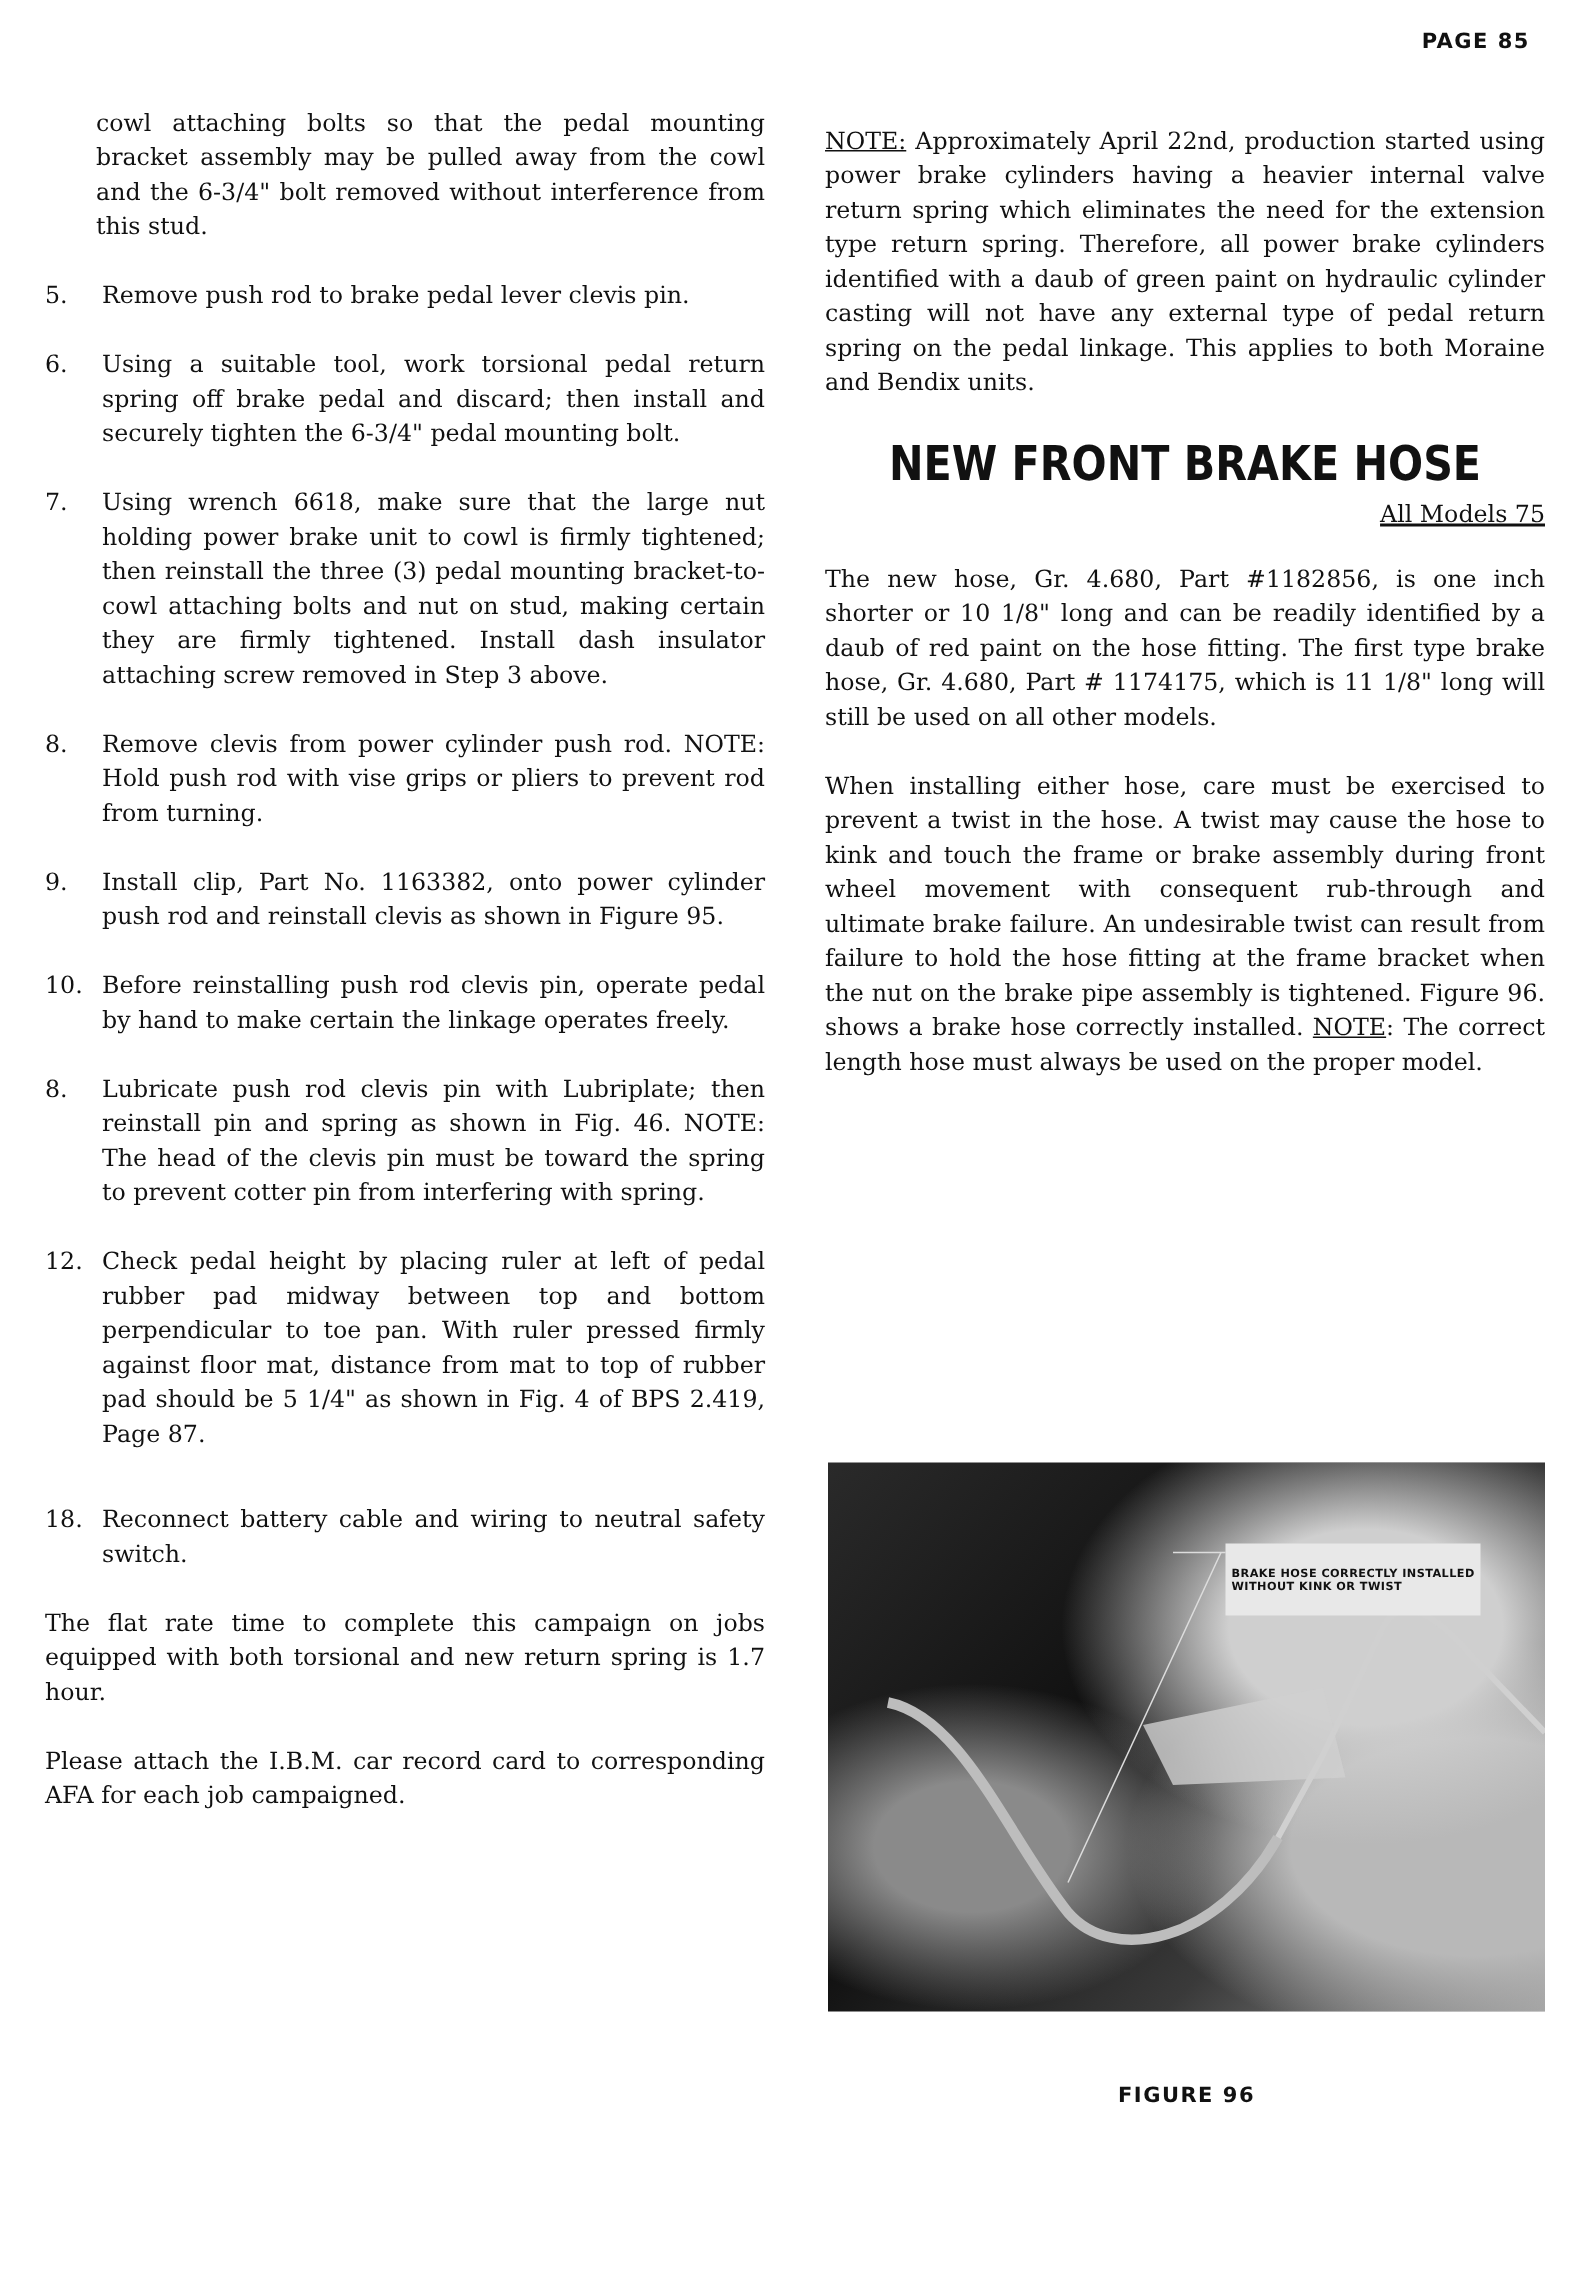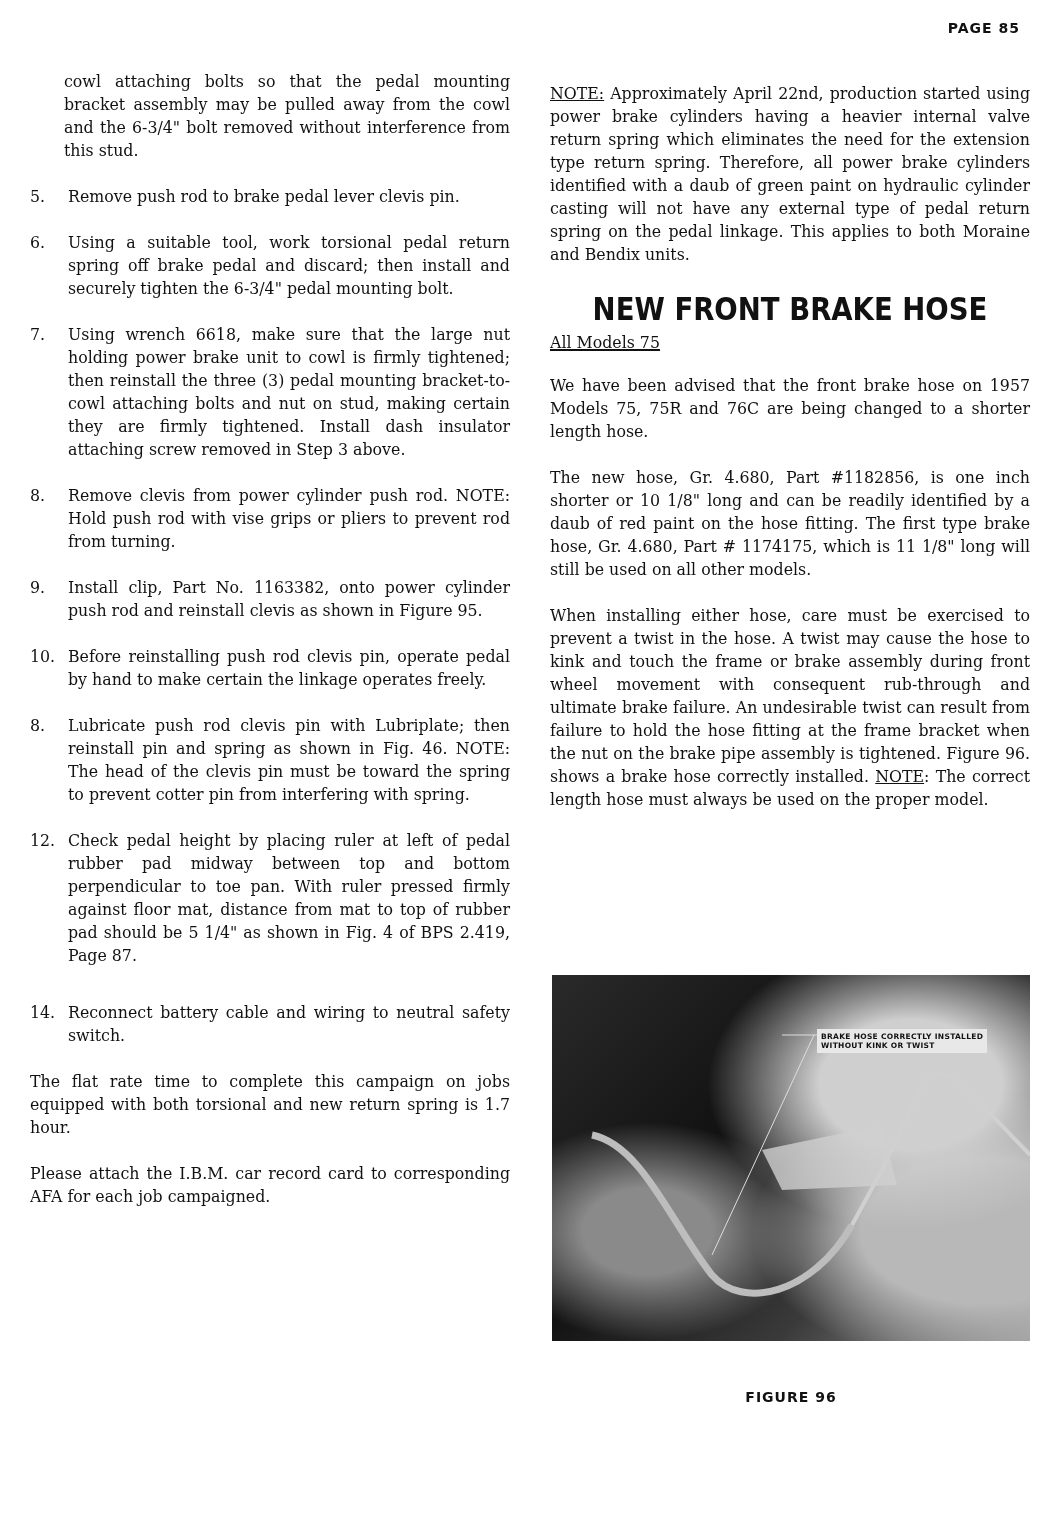--- a/index.html
+++ b/index.html
@@ -25,38 +25,38 @@
   .step-num { width: 38px; flex: 0 0 38px; font-size: 15.8px; line-height: 23px; }
   .step-text { flex: 1; font-size: 15.8px; line-height: 23px; text-align: justify; }
   .ul { text-decoration: underline; }
   .headline {
     font-family: "DejaVu Sans", "Liberation Sans", sans-serif;
     font-weight: bold; font-size: 32px; text-align: center;
     letter-spacing: 0px; transform: scaleX(0.86); margin: 22px 0 4px 0;
     line-height: 40px;
   }
   .subhead {
-    text-align: left; font-size: 15.8px; margin: 0 0 22px 0;
+    text-align: right; font-size: 15.8px; margin: 0 0 22px 0;
   }
   .subhead span { text-decoration: underline; text-decoration-thickness: 2px; }
   .figure {
     position: absolute; left: 552px; top: 975px; width: 478px; height: 366px;
     background:
       radial-gradient(ellipse at 75% 30%, #cfcfcf 0 18%, transparent 40%),
       radial-gradient(ellipse at 20% 70%, #8a8a8a 0 12%, transparent 30%),
       radial-gradient(ellipse at 90% 70%, #b8b8b8 0 20%, transparent 38%),
       linear-gradient(135deg, #2a2a2a 0%, #111 40%, #3a3a3a 70%, #9a9a9a 100%);
     overflow: hidden;
   }
   .figure svg { position: absolute; left: 0; top: 0; }
   .callout {
     position: absolute; left: 265px; top: 54px;
     background: #e8e8e8; color: #111;
     font-family: "DejaVu Sans", "Liberation Sans", sans-serif;
-    font-size: 7.5px; font-weight: bold; line-height: 9px; padding: 3px 4px;
+    font-size: 7.5px; font-weight: bold; line-height: 9px; padding: 15px 4px;
     letter-spacing: 0.3px;
   }
   .fig-caption {
     position: absolute; left: 552px; top: 1389px; width: 478px; text-align: center;
     font-family: "DejaVu Sans", "Liberation Sans", sans-serif;
     font-weight: bold; font-size: 14px; letter-spacing: 1px;
   }
 </style>
 </head>
 <body>
@@ -92,35 +92,34 @@
   </div>
   <div class="step">
     <span class="step-num">8.</span>
     <span class="step-text">Lubricate push rod clevis pin with Lubriplate; then reinstall pin and spring as shown in Fig. 46. NOTE: The head of the clevis pin must be toward the spring to prevent cotter pin from interfering with spring.</span>
   </div>
   <div class="step" style="margin-bottom:34px">
     <span class="step-num">12.</span>
     <span class="step-text">Check pedal height by placing ruler at left of pedal rubber pad midway between top and bottom perpendicular to toe pan. With ruler pressed firmly against floor mat, distance from mat to top of rubber pad should be 5 1/4" as shown in Fig. 4 of BPS 2.419, Page 87.</span>
   </div>
   <div class="step">
-    <span class="step-num">14.</span>
+    <span class="step-num">18.</span>
     <span class="step-text">Reconnect battery cable and wiring to neutral safety switch.</span>
   </div>
 
   <p class="para">The flat rate time to complete this campaign on jobs equipped with both torsional and new return spring is 1.7 hour.</p>
   <p class="para">Please attach the I.B.M. car record card to corresponding AFA for each job campaigned.</p>
 </div>
 
 <div class="col col-right">
   <p class="para"><span class="ul">NOTE:</span><span> Approximately April 22nd, production started using power brake cylinders having a heavier internal valve return spring which eliminates the need for the extension type return spring. Therefore, all power brake cylinders identified with a daub of green paint on hydraulic cylinder casting will not have any external type of pedal return spring on the pedal linkage. This applies to both Moraine and Bendix units.</span></p>
 
   <div class="headline">NEW FRONT BRAKE HOSE</div>
   <div class="subhead"><span>All Models 75</span></div>
 
-  <p class="para">We have been advised that the front brake hose on 1957 Models 75, 75R and 76C are being changed to a shorter length hose.</p>
   <p class="para">The new hose, Gr. 4.680, Part #1182856, is one inch shorter or 10 1/8" long and can be readily identified by a daub of red paint on the hose fitting. The first type brake hose, Gr. 4.680, Part # 1174175, which is 11 1/8" long will still be used on all other models.</p>
   <p class="para"><span>When installing either hose, care must be exercised to prevent a twist in the hose. A twist may cause the hose to kink and touch the frame or brake assembly during front wheel movement with consequent rub-through and ultimate brake failure. An undesirable twist can result from failure to hold the hose fitting at the frame bracket when the nut on the brake pipe assembly is tightened. Figure 96. shows a brake hose correctly installed.</span> <span class="ul">NOTE</span><span>: The correct length hose must always be used on the proper model.</span></p>
 </div>
 
 <div class="figure">
   <svg width="478" height="366" viewBox="0 0 478 366">
     <path d="M40 160 C 90 170, 120 250, 160 300 C 190 335, 260 320, 300 250" stroke="#bdbdbd" stroke-width="7" fill="none"></path>
     <path d="M300 250 L 330 195 L 370 110 C 380 90, 400 95, 430 130 L 478 180" stroke="#d0d0d0" stroke-width="4" fill="none"></path>
     <path d="M210 175 L 330 150 L 345 210 L 230 215 Z" fill="#cfcfcf" opacity="0.8"></path>
     <line x1="262" y1="60" x2="160" y2="280" stroke="#dddddd" stroke-width="1"></line>

